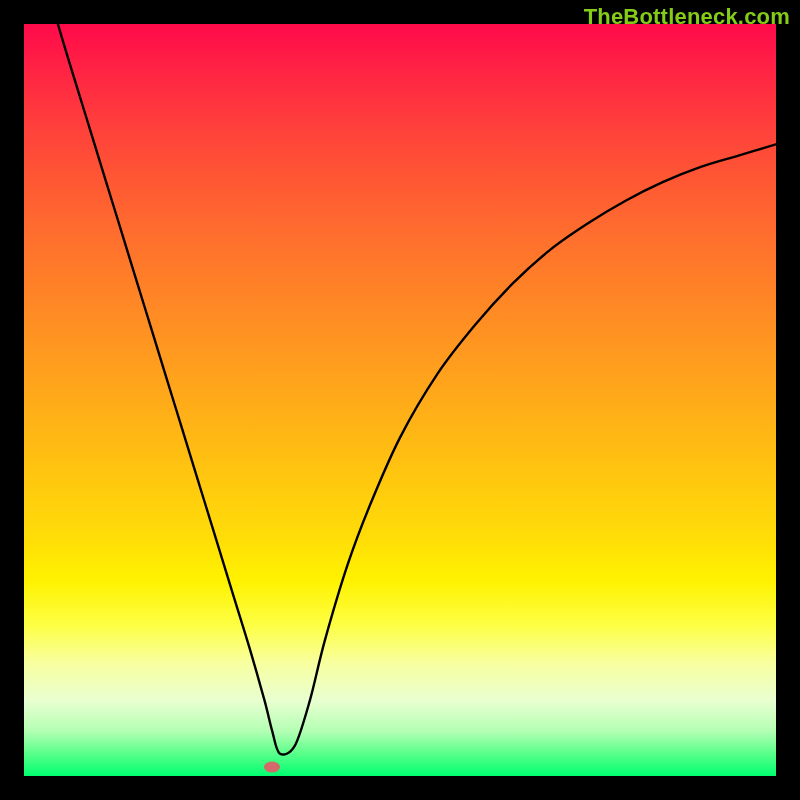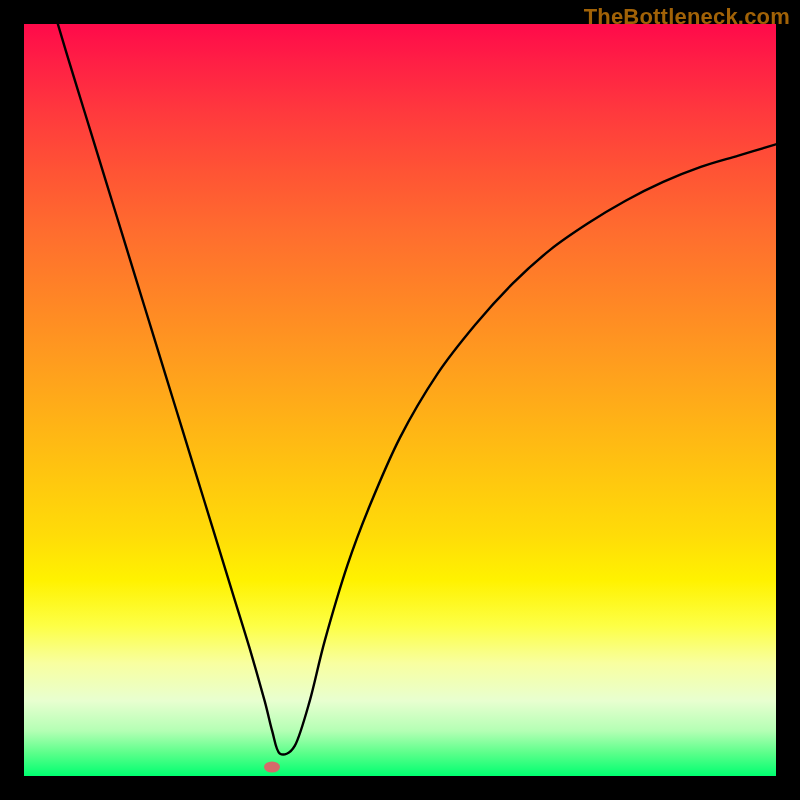--- a/index.html
+++ b/index.html
@@ -36,21 +36,21 @@
       #00ff70 100%
     );
   }
   .watermark {
     position: absolute;
     top: 4px;
     right: 10px;
     font-family: Arial, Helvetica, sans-serif;
     font-size: 22px;
     font-weight: 600;
-    color: #a16207;
+    color: #84cc16;
     letter-spacing: 0.2px;
   }
   .marker {
     position: absolute;
     width: 16px;
     height: 11px;
     border-radius: 50%;
     background: #d46a6a;
     transform: translate(-50%, -50%);
   }

